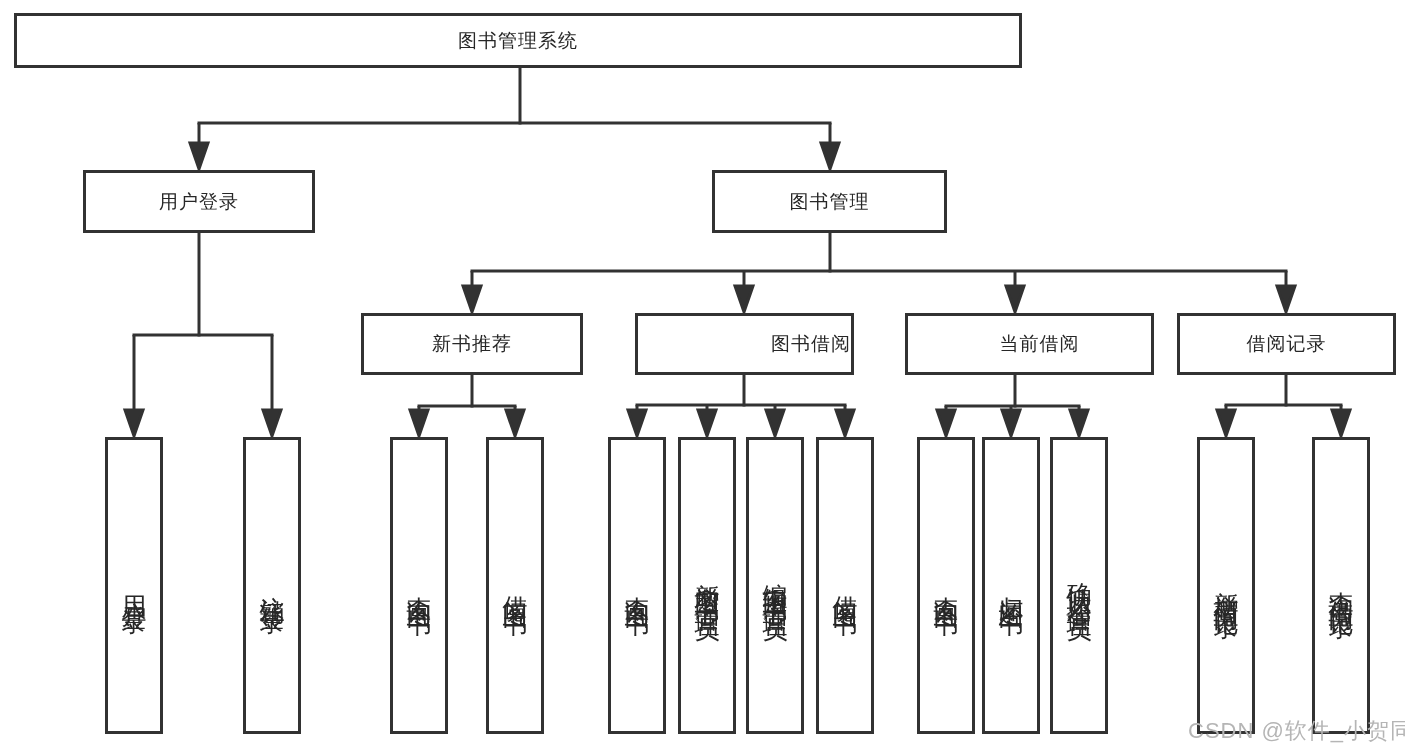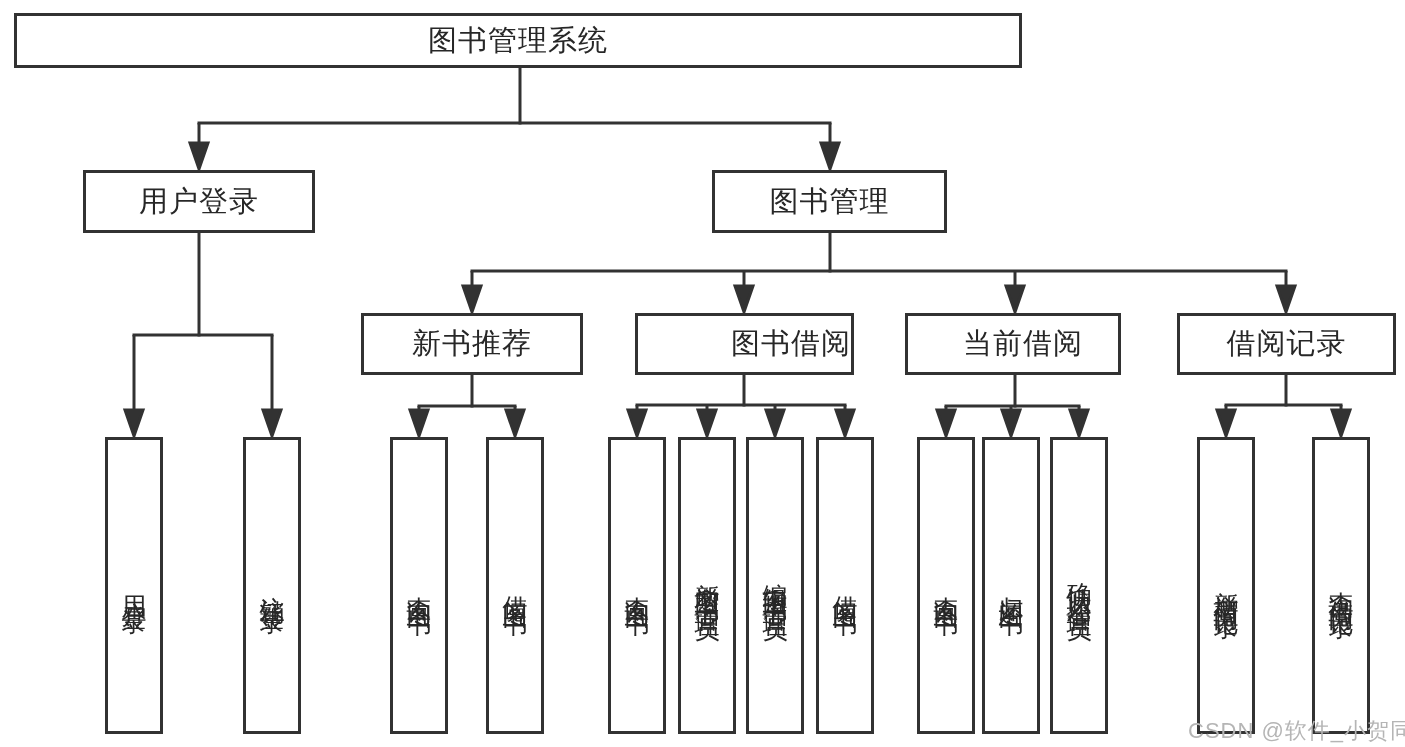--- a/index.html
+++ b/index.html
@@ -28,41 +28,41 @@
     box-sizing: border-box;
     border: 3px solid #323232;
     background: #ffffff;
     display: flex;
     align-items: center;
     justify-content: center;
     z-index: 2;
     color: #272727;
   }
   .hlabel {
-    font-size: 29px;
+    font-size: 19px;
     letter-spacing: 1px;
     white-space: nowrap;
     color: #272727;
   }
   .vtext {
     writing-mode: vertical-rl;
     text-orientation: mixed;
     font-size: 25px;
     letter-spacing: 5px;
     line-height: 1;
     white-space: nowrap;
     color: #272727;
   }
   
   #node-root            { left: 14px;   top: 13px;  width: 1008px; height: 55px; }
   #node-user-login      { left: 83px;   top: 170px; width: 232px;  height: 63px; }
   #node-book-management { left: 712px;  top: 170px; width: 235px;  height: 63px; }
   #node-new-book-recommend { left: 361px;  top: 313px; width: 222px; height: 62px; }
   #node-book-borrowing     { left: 635px;  top: 313px; width: 219px; height: 62px; justify-content: flex-end; }
-  #node-current-borrowing  { left: 905px;  top: 313px; width: 216px; height: 62px; padding-left: 20px; }
+  #node-current-borrowing  { left: 905px;  top: 313px; width: 249px; height: 62px; padding-left: 20px; }
   #node-borrowing-records  { left: 1177px; top: 313px; width: 219px; height: 62px; text-align: right; }
   .leaf { top: 437px; height: 297px; width: 58px; }
   #leaf-user-login          { left: 105px; }
   #leaf-logout              { left: 243px; }
   #leaf-query-books-rec     { left: 390px; }
   #leaf-borrow-books-rec    { left: 486px; }
   #leaf-query-books-borrow  { left: 608px; }
   #leaf-add-book-admin      { left: 678px; }
   #leaf-edit-book-admin     { left: 746px; }
   #leaf-borrow-books-borrow { left: 816px; }

